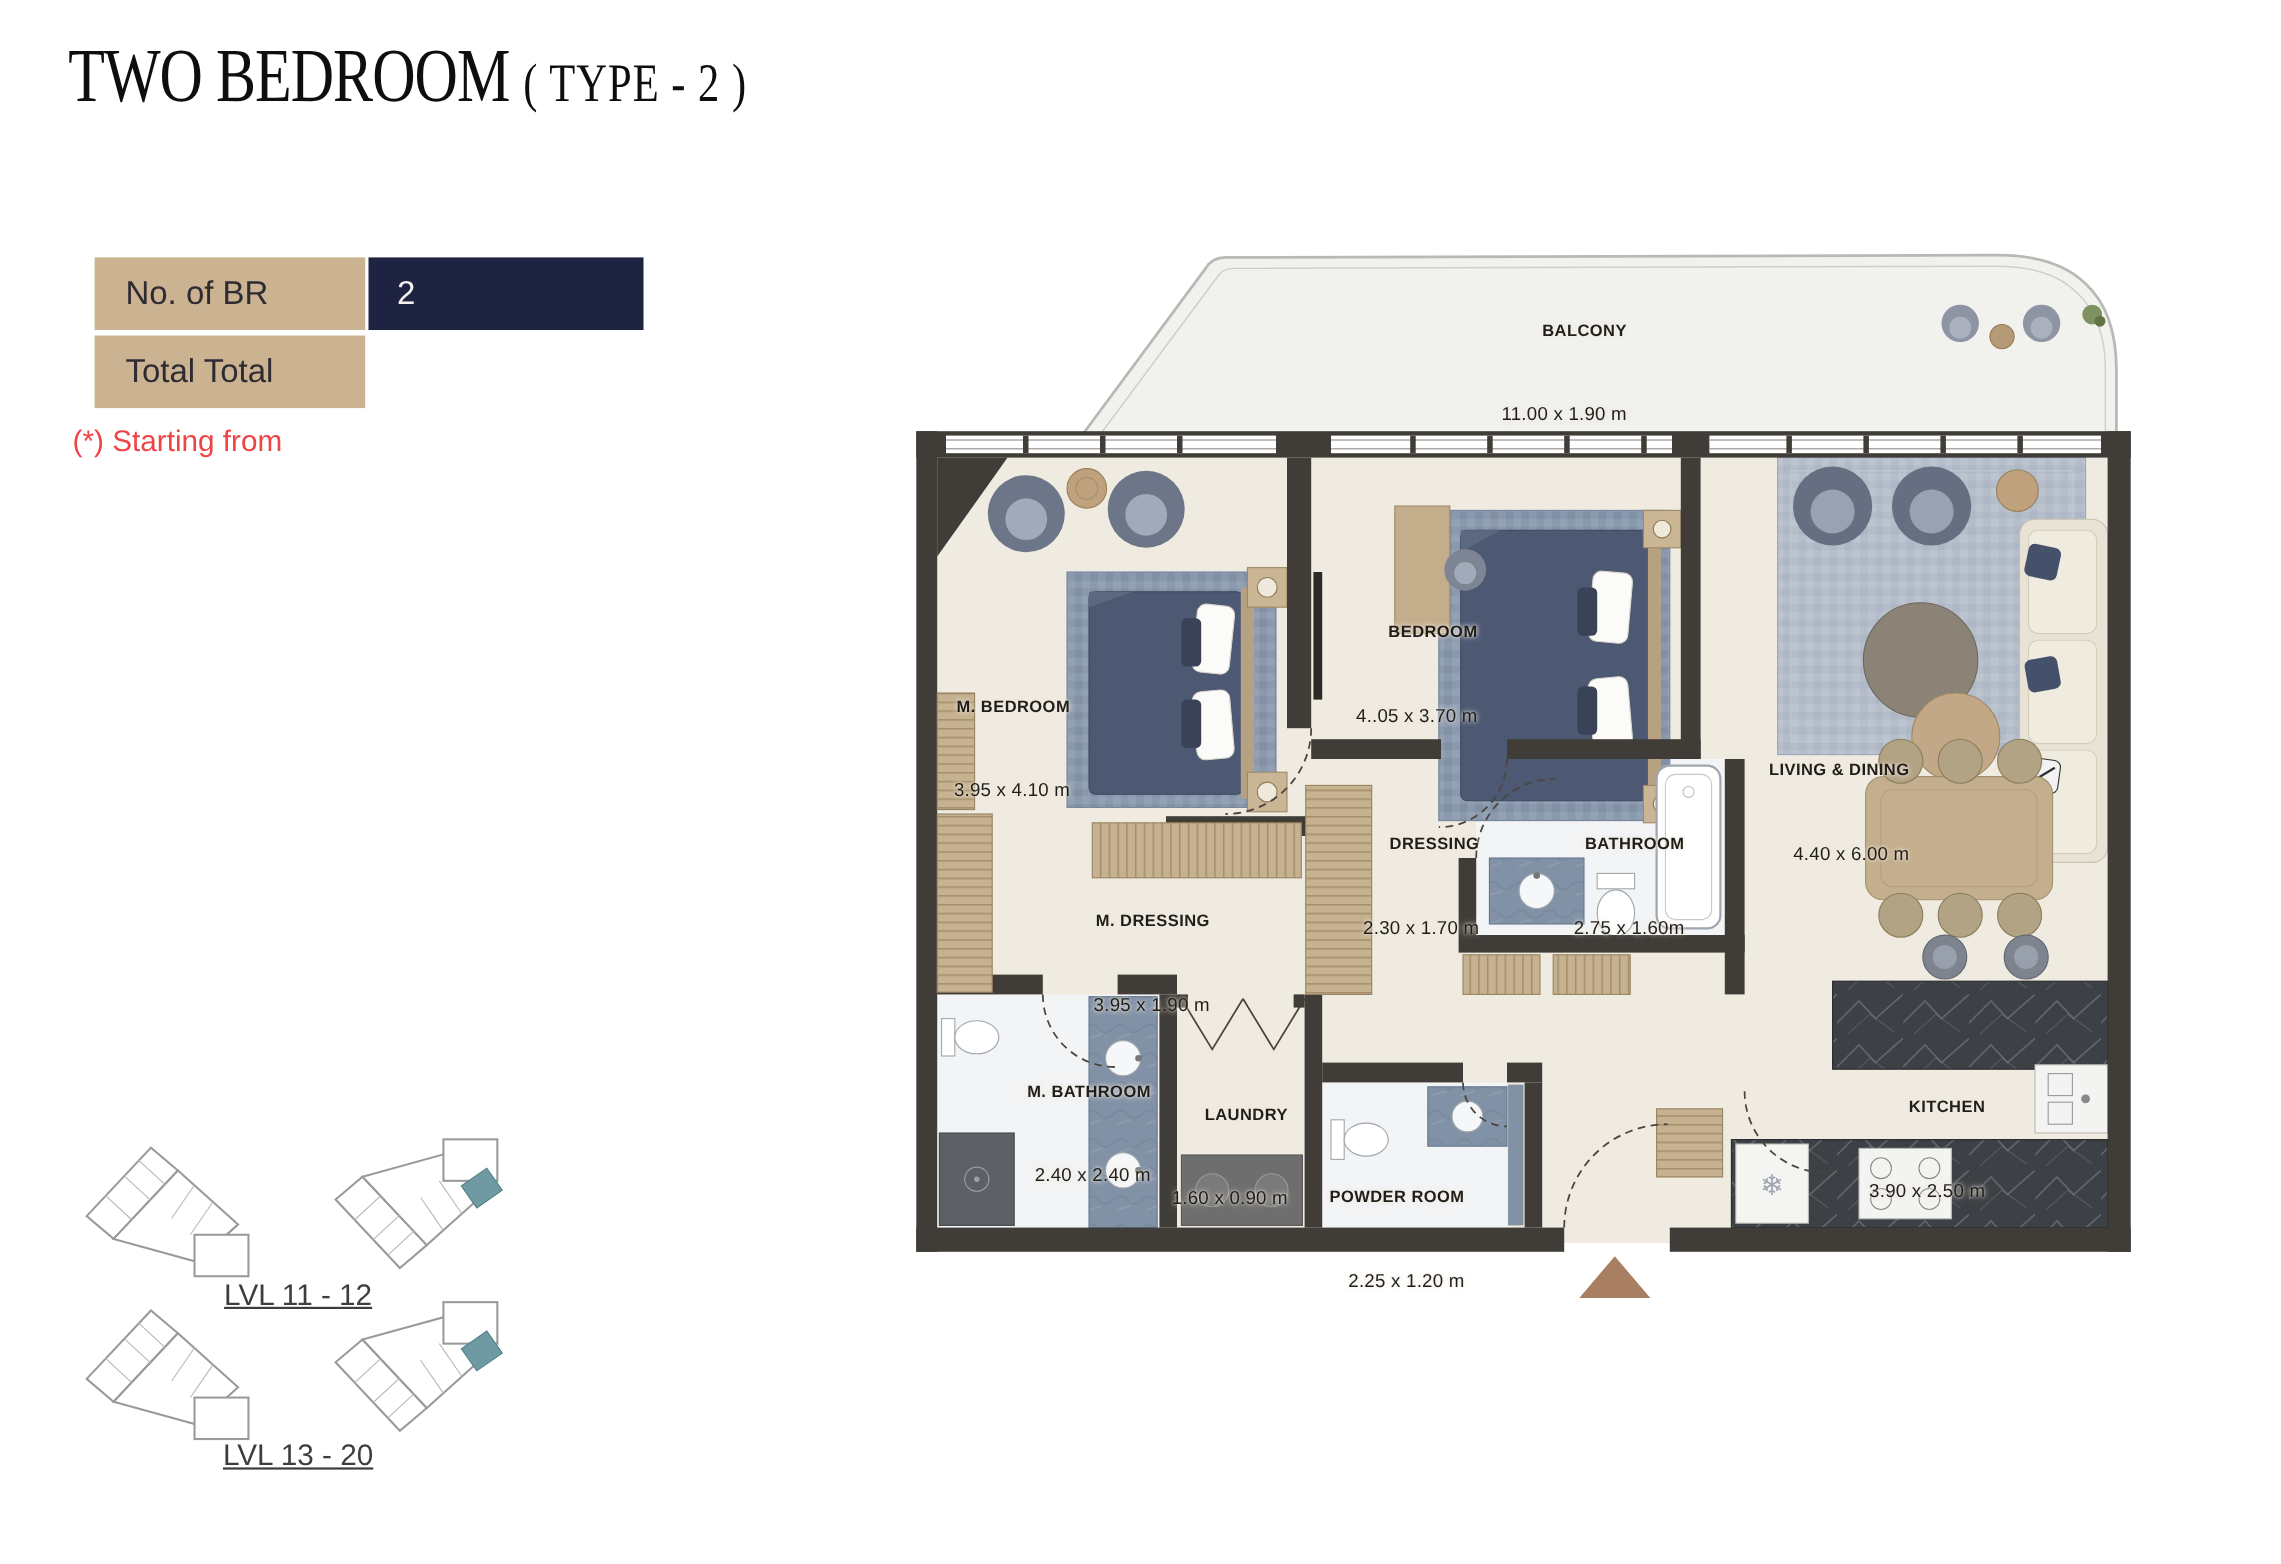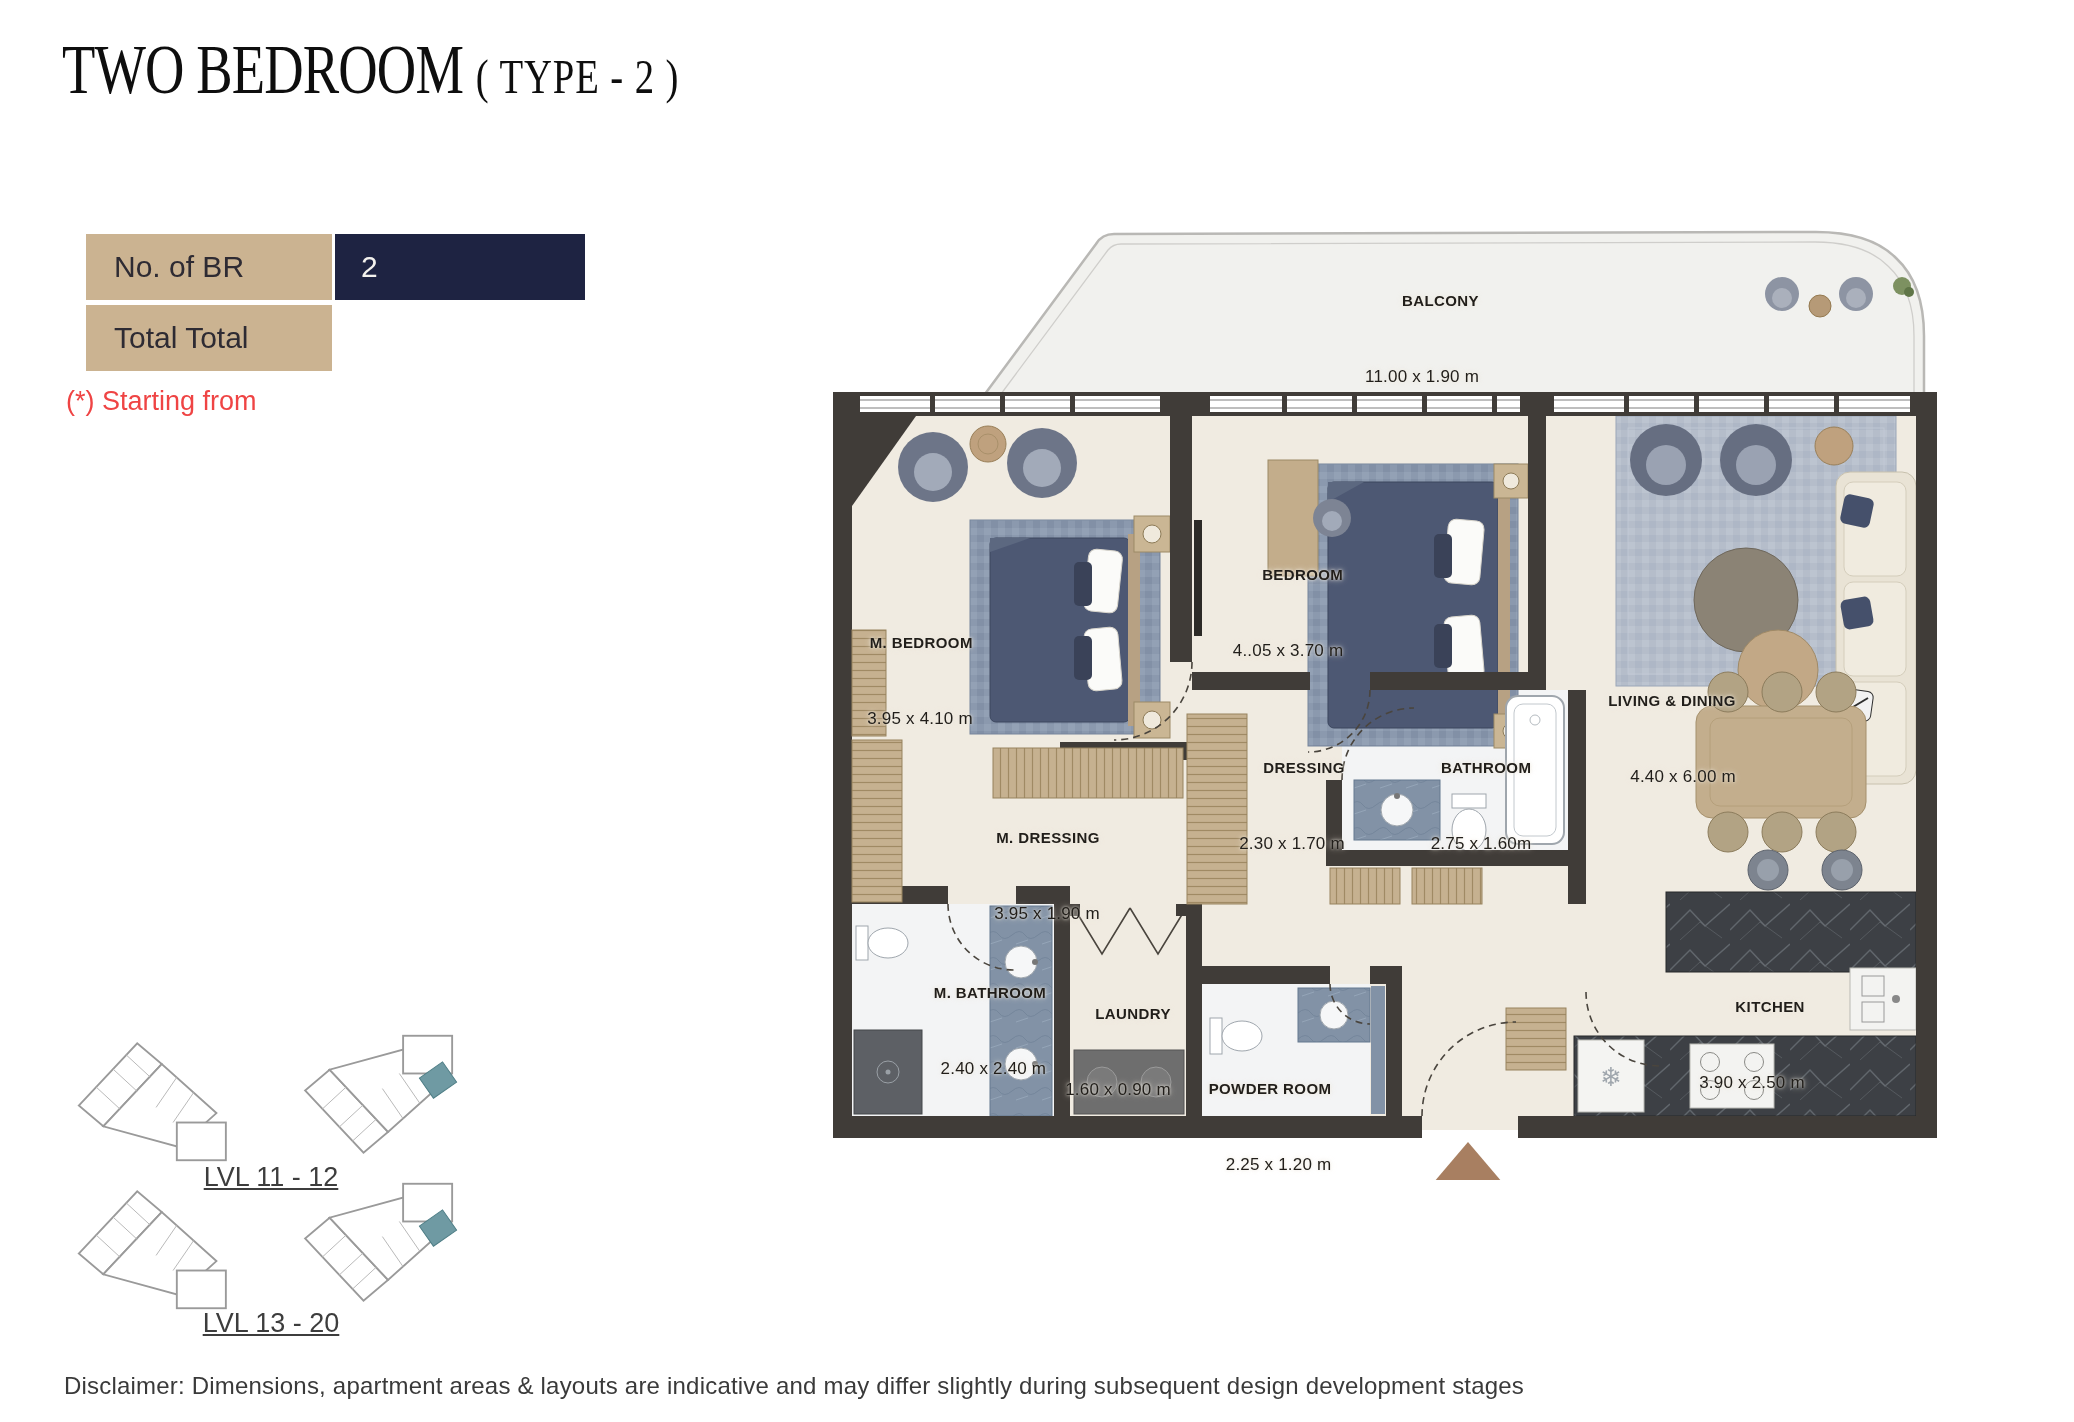--- a/index.html
+++ b/index.html
@@ -375,14 +375,13 @@
 
   <svg class="kp-svg" style="top:1180px" viewBox="0 0 440 140">
     <use href="#bldg" width="200" height="140"></use>
     <g transform="translate(240,140) scale(1,-1)">
         <use href="#bldg" width="200" height="140"></use>
       </g>
     <rect x="380" y="38" width="30" height="26" fill="#6f9aa3" stroke="#4d7d85" transform="rotate(-35 395 51)"></rect>
   </svg>
   <div class="kp-label" style="top:1308px">LVL 13 - 20</div>
 
-  <div class="disclaimer">Disclaimer: Dimensions, apartment areas &amp; layouts are indicative and may differ slightly during subsequent design development stages</div>
 </div>
 
 </body></html>

